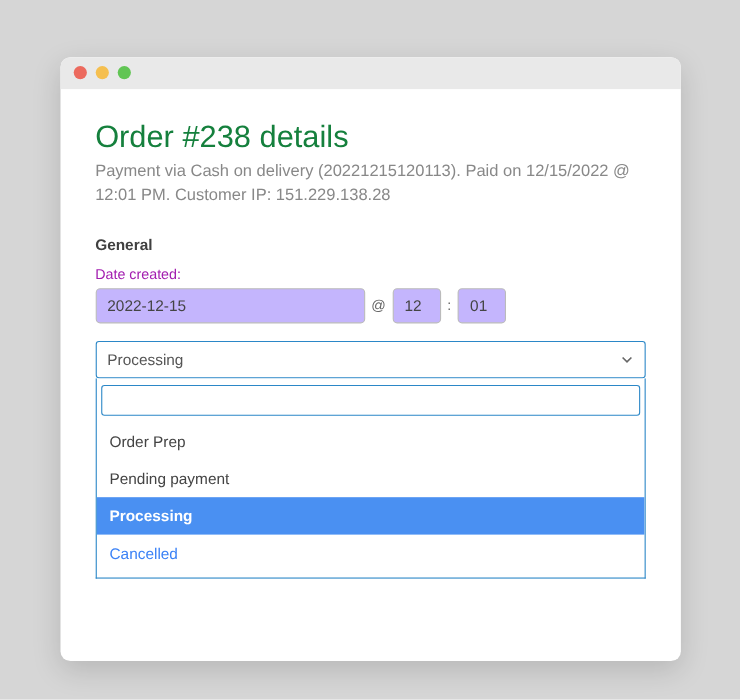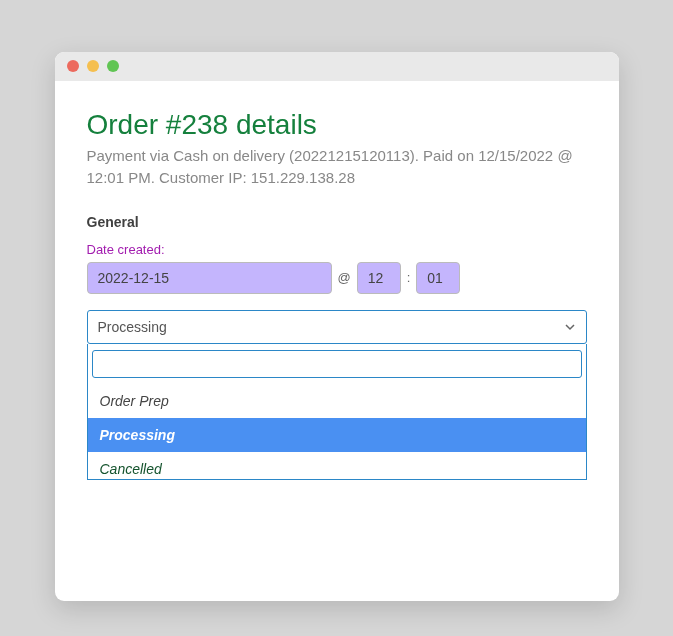--- a/index.html
+++ b/index.html
@@ -117,36 +117,35 @@
       height: 28px;
       border: 1px solid #2b87c7;
       border-radius: 3px;
       padding: 0 8px;
       font-size: 14px;
       outline: none;
     }
     .options {
       max-height: 200px;
       overflow-y: scroll;
-      font-style: italic;
     }
     .option {
       padding: 9px 12px;
       font-size: 14px;
       color: #444;
       cursor: pointer;
     }
     .option.selected {
       background: #4a90f2;
       color: #fff;
       font-weight: 600;
     }
     .option.last {
-      color: #14532d;
-      padding-bottom: 2px;
+      color: #3b82f6;
+      padding-bottom: 14px;
     }
     
     .options::-webkit-scrollbar { width: 14px; }
     .options::-webkit-scrollbar-track { background: #f0f0f0; }
     .options::-webkit-scrollbar-thumb { background: #b8b8b8; }
     .options::-webkit-scrollbar-button:single-button {
       background: #f0f0f0;
       height: 14px;
       display: block;
     }
@@ -183,20 +182,21 @@
               <path d="M2 4 L6 8 L10 4" fill="none" stroke="#666" stroke-width="1.5"></path>
             </svg>
         </span>
       </div>
       <div class="dropdown">
         <div class="search-row">
           <input class="search-input" style="">
         </div>
         <div class="options">
           <div class="option">Order Prep</div>
+          <div class="option">Pending payment</div>
           <div class="option selected">Processing</div>
           <div class="option last">Cancelled</div>
         </div>
       </div>
     </div>
 
   </div>
 </div>
 
 </body></html>

